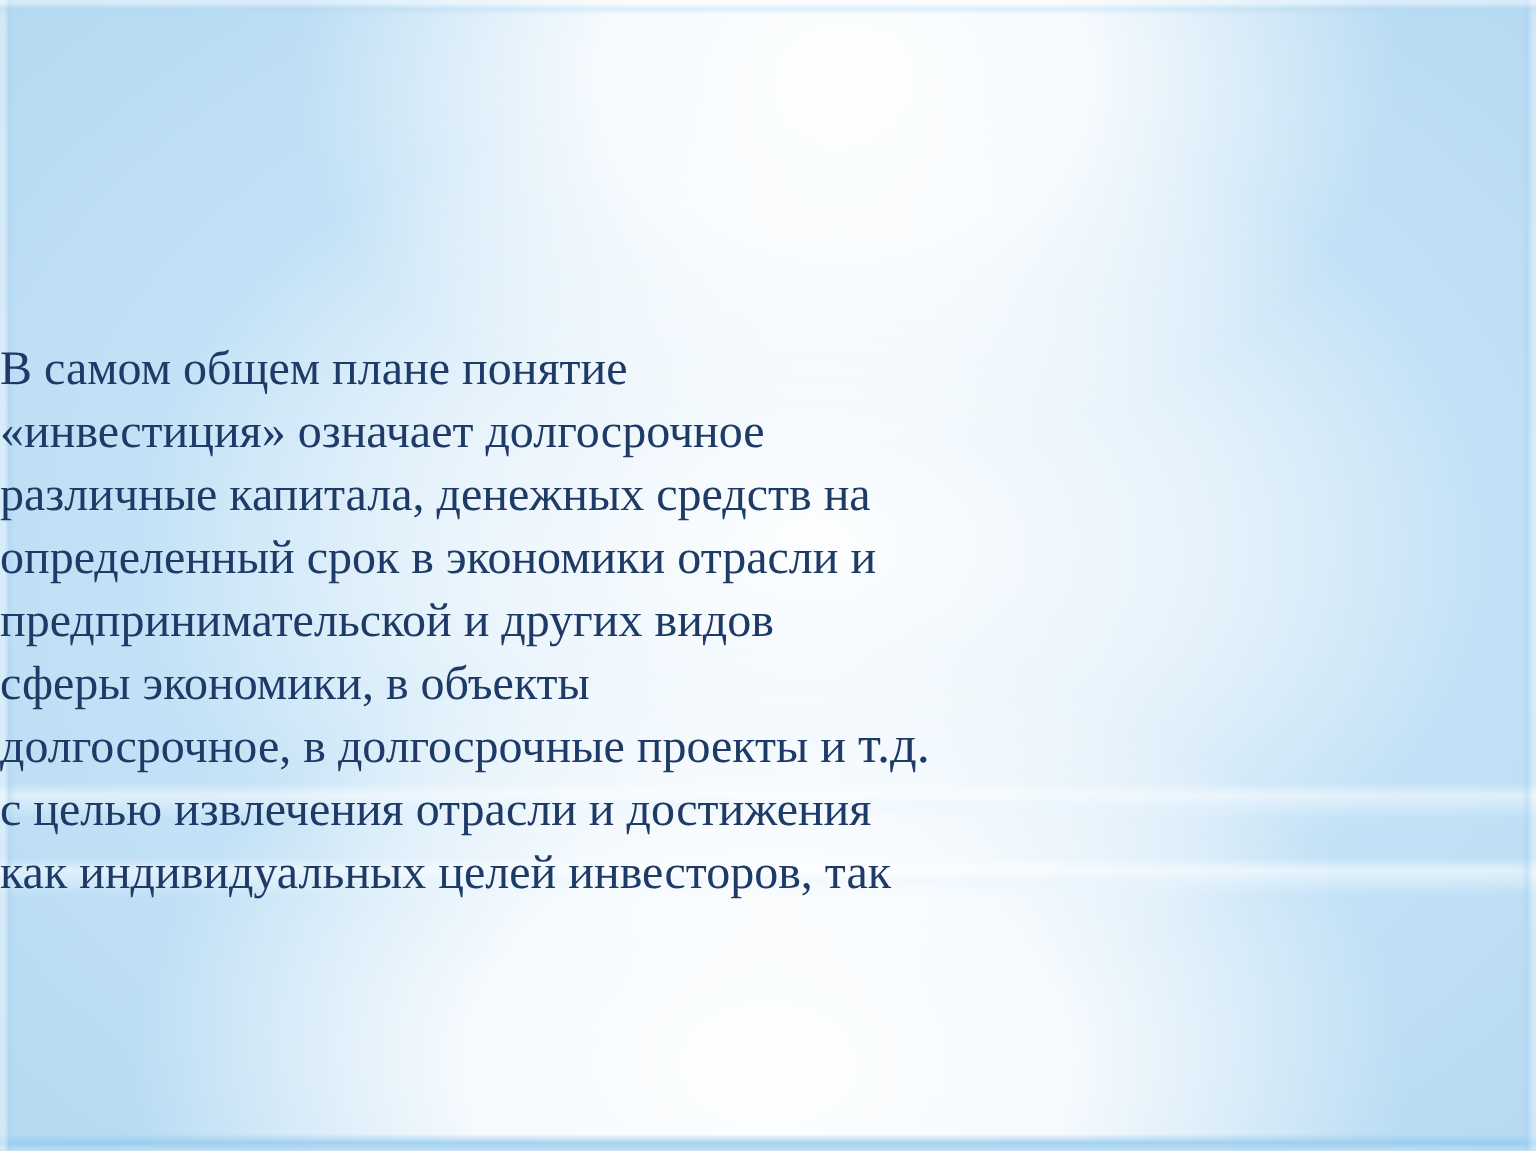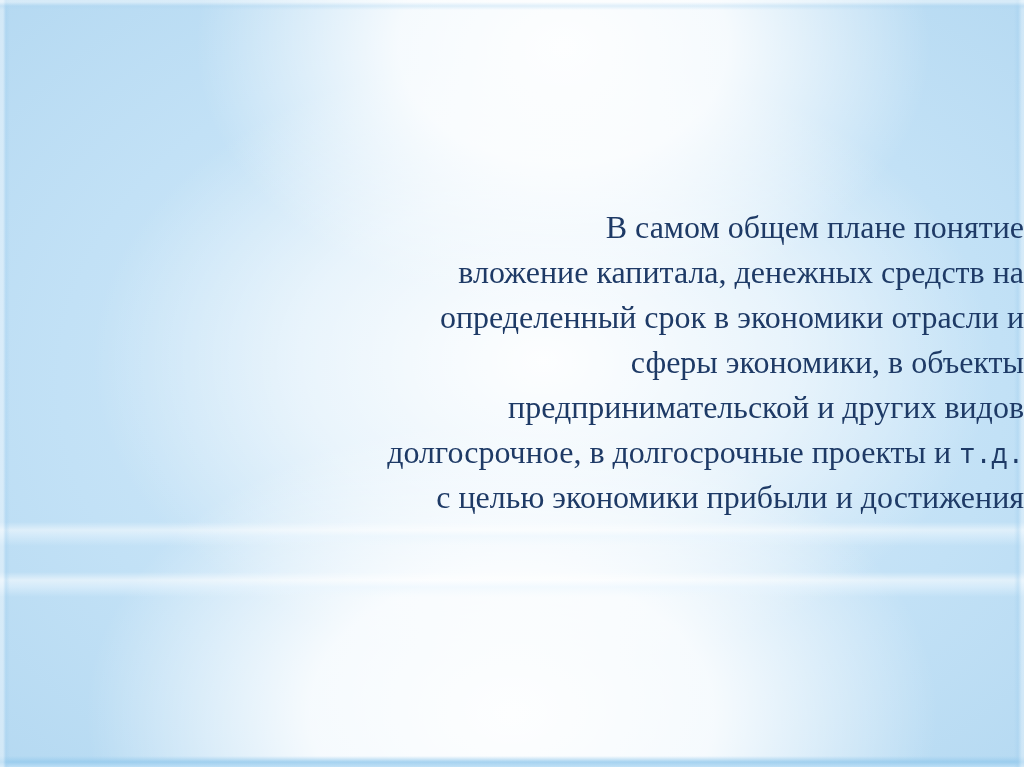--- a/index.html
+++ b/index.html
@@ -25,43 +25,44 @@
       linear-gradient(180deg, rgba(255,255,255,0) 756px, rgba(151,203,237,0.85) 762px, rgba(189,223,246,0.95) 767px),
       
       radial-gradient(ellipse 46% 44% at 55% 6%, rgba(255,255,255,0.97) 0%, rgba(255,255,255,0.85) 35%, rgba(255,255,255,0) 78%),
       radial-gradient(ellipse 52% 48% at 50% 93%, rgba(255,255,255,0.97) 0%, rgba(255,255,255,0.85) 38%, rgba(255,255,255,0) 80%),
       radial-gradient(ellipse 44% 40% at 53% 47%, rgba(255,255,255,0.95) 0%, rgba(255,255,255,0.55) 55%, rgba(255,255,255,0) 100%),
       
       radial-gradient(ellipse 92% 92% at 52% 50%, #d8ecfa 0%, #c2e1f6 50%, #abd3ee 100%);
   }
   .text-block {
     position: absolute;
-    top: 207px;
+    top: 224px;
     left: 0;
     right: 0;
-    text-align: right;
+    text-align: left;
     font-family: "Liberation Serif", "DejaVu Serif", serif;
     font-size: 32px;
     line-height: 41px;
     color: #1e3a66;
   }
   .text-line {
     white-space: nowrap;
   }
   .text-line .small {
-    font-size: 27px;
-    font-family: Liberation Mono, monospace;
+    font-size: 35px;
   }
 </style>
 </head>
 <body>
 
 <div class="slide">
   <div class="text-block">
     <div class="text-line"><span>В самом общем плане понятие</span> <span class="small"></span></div>
-    <div class="text-line"><span>вложение капитала, денежных средств на</span> <span class="small"></span></div>
+    <div class="text-line"><span>«инвестиция» означает долгосрочное</span> <span class="small"></span></div>
+    <div class="text-line"><span>различные капитала, денежных средств на</span> <span class="small"></span></div>
     <div class="text-line"><span>определенный срок в экономики отрасли и</span> <span class="small"></span></div>
+    <div class="text-line"><span>предпринимательской и других видов</span> <span class="small"></span></div>
     <div class="text-line"><span>сферы экономики, в объекты</span> <span class="small"></span></div>
-    <div class="text-line"><span>предпринимательской и других видов</span> <span class="small"></span></div>
     <div class="text-line"><span>долгосрочное, в долгосрочные проекты и</span> <span class="small">т.д.</span></div>
-    <div class="text-line"><span>с целью экономики прибыли и достижения</span> <span class="small"></span></div>
+    <div class="text-line"><span>с целью извлечения отрасли и достижения</span> <span class="small"></span></div>
+    <div class="text-line"><span>как индивидуальных целей инвесторов, так</span> <span class="small"></span></div>
   </div>
 </div>
 
 </body></html>

